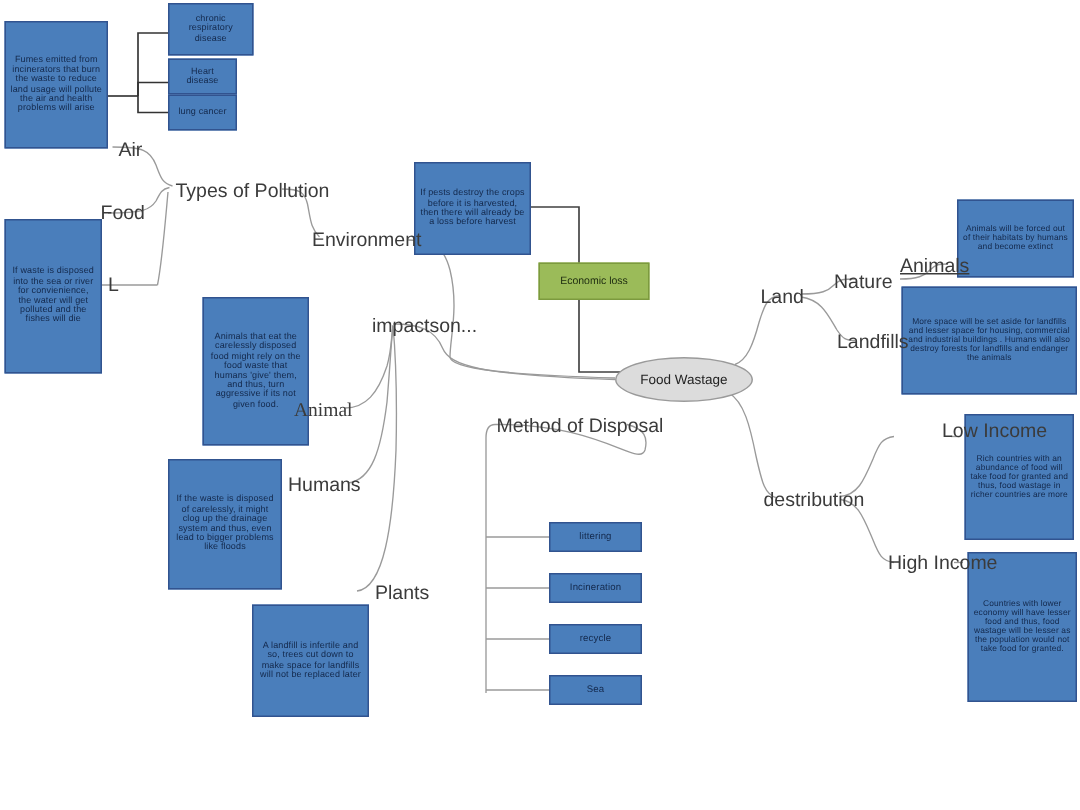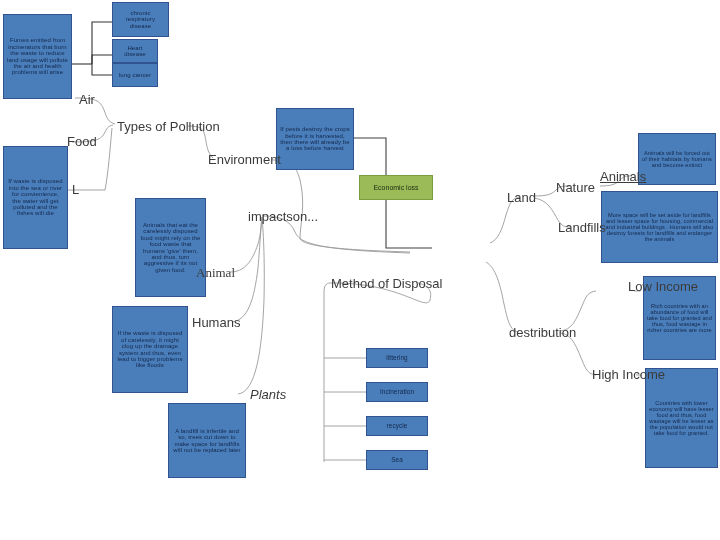--- a/index.html
+++ b/index.html
@@ -162,20 +162,23 @@
   </div>
 
   <div class="node box small" style="left:276px; top:108px; width:78px;  height:62px;">
     <span class="box-label">If pests destroy the crops before it is harvested, then there will already be a loss before harvest</span>
   </div>
 
   <div class="node green" style="left:359px; top:175px; width:74px;  height:25px;">
     <span class="box-label">Economic loss</span>
   </div>
 
+  <div class="node root-ellipse" style="left:410px; top:238px; width:92px;  height:30px;">
+    <span class="box-label">Food Wastage</span>
+  </div>
 
   <div class="node box mid" style="left:366px; top:348px; width:62px;  height:20px;">
     <span class="box-label">littering</span>
   </div>
   <div class="node box mid" style="left:366px; top:382px; width:62px;  height:20px;">
     <span class="box-label">Incineration</span>
   </div>
   <div class="node box mid" style="left:366px; top:416px; width:62px;  height:20px;">
     <span class="box-label">recycle</span>
   </div>
@@ -210,21 +213,21 @@
   <div class="edge-label lg" style="left:208px; top:152px;">Environment</div>
 
   <div class="edge-label lg" style="left:248px; top:209px;">impactson...</div>
 
   <div class="edge-label lg" style="left:331px; top:276px;">Method of Disposal</div>
 
   <div class="edge-label sm" style="left:196px; top:265px;font-family:Liberation Serif, serif;">Animal</div>
 
   <div class="edge-label sm" style="left:192px; top:315px;">Humans</div>
 
-  <div class="edge-label sm" style="left:250px; top:387px;font-style:italic;">Plants</div>
+  <div class="edge-label sm" style="left:250px; top:387px;">Plants</div>
 
   <div class="edge-label lg" style="left:507px; top:190px;">Land</div>
 
   <div class="edge-label sm" style="left:556px; top:180px;">Nature</div>
 
   <div class="edge-label sm" style="left:600px; top:169px;text-decoration:underline;">Animals</div>
 
   <div class="edge-label sm" style="left:558px; top:220px;">Landfills</div>
 
   <div class="edge-label sm" style="left:509px; top:325px;">destribution</div>

